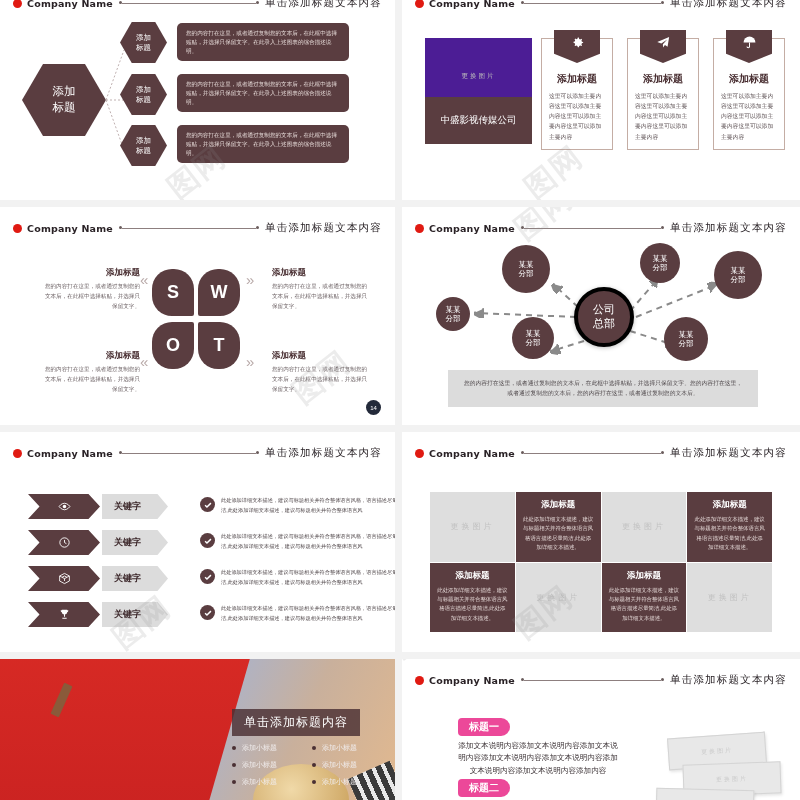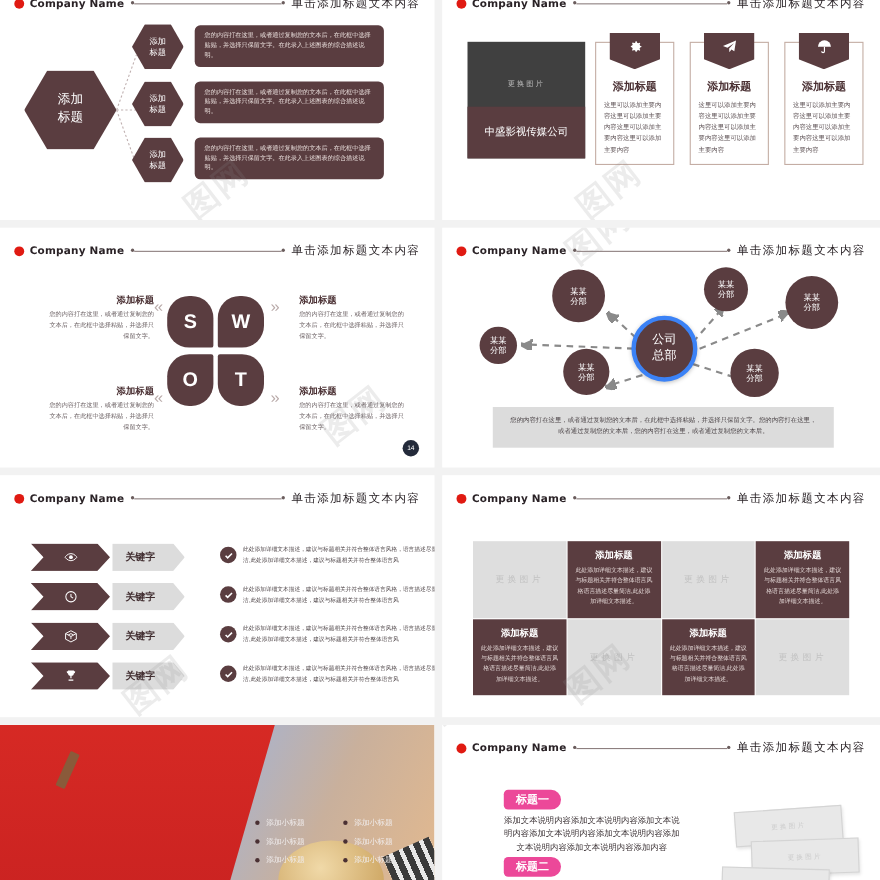--- a/index.html
+++ b/index.html
@@ -86,21 +86,21 @@
     background: #5a3d40; border-radius: 5px;
     padding: 6px 9px; color: #e7dcd9; font-size: 5.6px; line-height: 1.6;
   }
   .barbox.b1 { top: 41px; }
   .barbox.b2 { top: 92px; }
   .barbox.b3 { top: 143px; }
 
   
   .photo-box {
     position: absolute; left: 23px; top: 56px; width: 107px; height: 106px;
-    background: #404040;
+    background: #4c1d95;
     padding-left: 20px;
   }
   .photo-ph {
     position: absolute; left: 0; right: 0; top: 34px;
     text-align: center; font-size: 6.5px; color: #bdbdbd; letter-spacing: 2px;
   }
   .photo-cap {
     position: absolute; left: 0; right: 0; bottom: 0; height: 47px;
     background: #5a3d40; color: #fff; font-size: 9.5px;
     display: flex; align-items: center; justify-content: center;
@@ -157,21 +157,21 @@
   
   .orgwrap { position: absolute; left: 0; top: 38px; width: 100%; height: 120px; }
   .node {
     position: absolute; border-radius: 50%; background: #5a3d40;
     color: #fff; display: flex; flex-direction: column;
     align-items: center; justify-content: center;
     font-size: 7.5px; line-height: 1.25; text-align: center;
   }
   .node.center {
     width: 60px; height: 60px; left: 172px; top: 42px;
-    font-size: 11px; border: 4px solid #3b82f6;
+    font-size: 11px; border: 4px solid #000000;
     box-shadow: 0 1px 4px rgba(0,0,0,.25);
   }
   .node.n1 { width: 48px; height: 48px; left: 100px; top: 0px; }
   .node.n2 { width: 34px; height: 34px; left: 34px;  top: 52px; }
   .node.n3 { width: 42px; height: 42px; left: 110px; top: 72px; }
   .node.n4 { width: 40px; height: 40px; left: 238px; top: -2px; }
   .node.n5 { width: 48px; height: 48px; left: 312px; top: 6px; }
   .node.n6 { width: 44px; height: 44px; left: 262px; top: 72px; }
   .orgnote {
     position: absolute; left: 46px; right: 42px; bottom: 18px;
@@ -613,20 +613,21 @@
       <div class="cov-lens2"></div>
       <div class="cov-circ"></div>
       <div class="cov-strip"></div>
       <div class="cov-orange"></div>
       <div class="cov-reel"></div>
       <div class="cov-film"></div>
       <div class="cover-red"></div>
       <div class="cov-stick"></div>
 
 
+      <div class="cov-title">单击添加标题内容</div>
       <div class="cov-list">
         <div class="cov-li">添加小标题</div>
         <div class="cov-li">添加小标题</div>
         <div class="cov-li">添加小标题</div>
         <div class="cov-li">添加小标题</div>
         <div class="cov-li">添加小标题</div>
         <div class="cov-li">添加小标题</div>
       </div>
     </div>
   </div>

